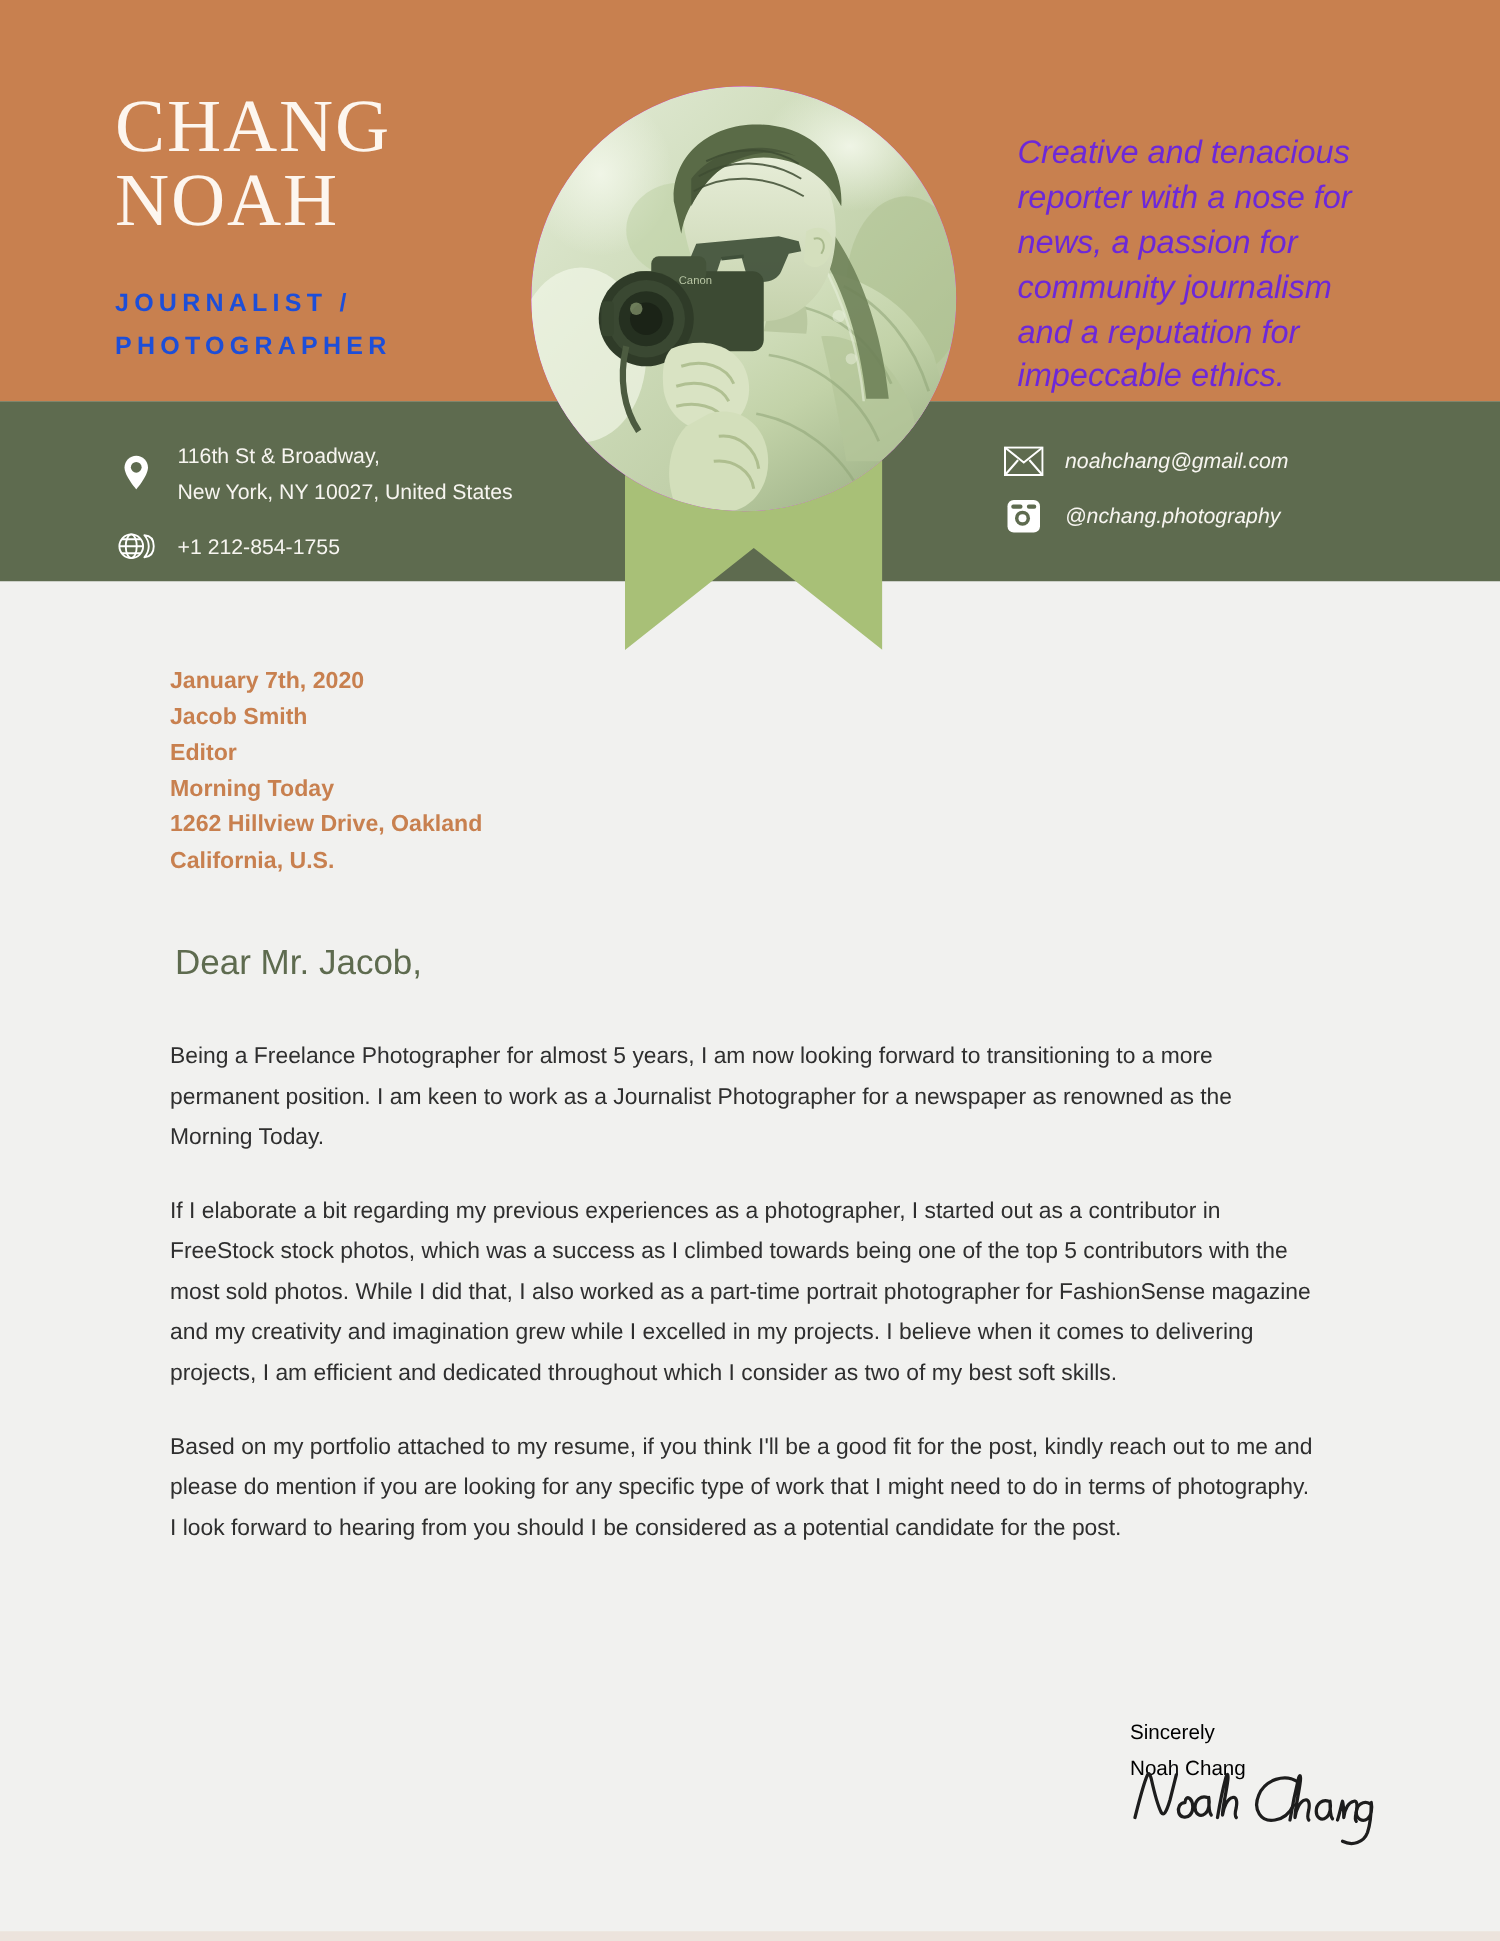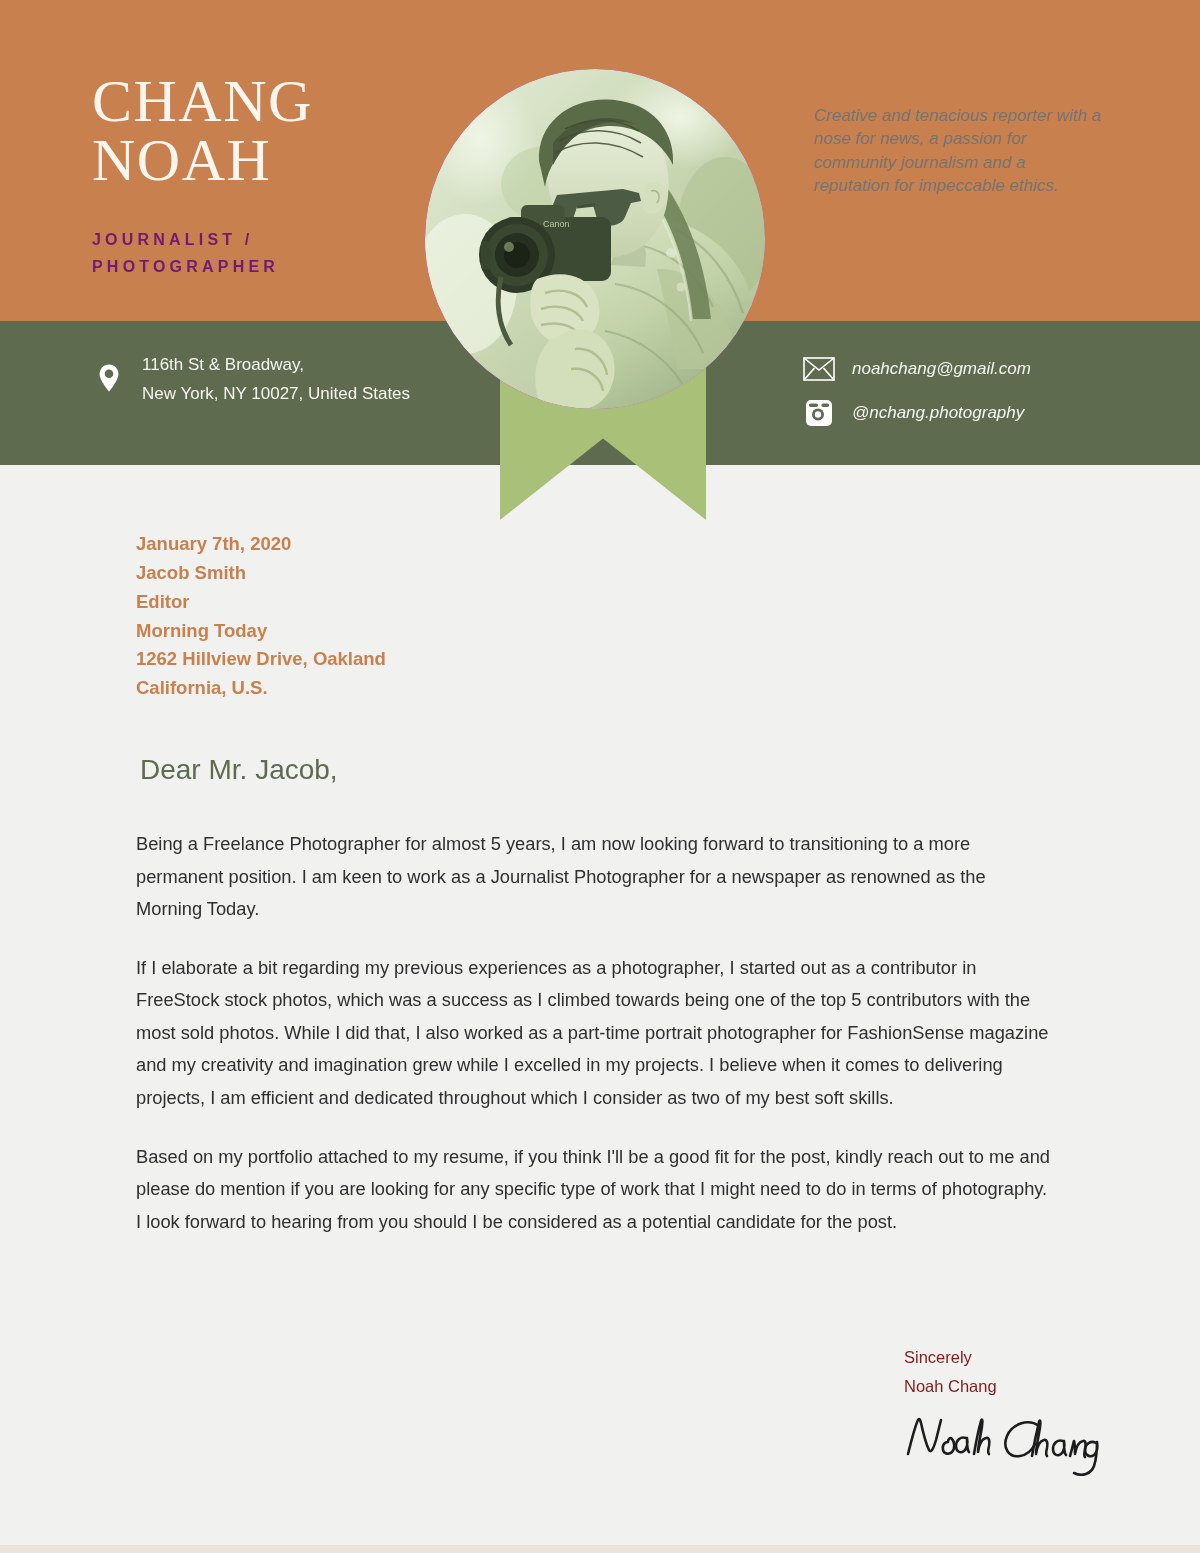--- a/index.html
+++ b/index.html
@@ -49,37 +49,37 @@
     font-family: "Liberation Serif", "DejaVu Serif", serif;
     font-size: 60px;
     line-height: 0.98;
     color: #fdf6ef;
     letter-spacing: 1.5px;
     font-weight: 400;
   }
   .role {
     margin-top: 36px;
     font-family: "Liberation Sans", sans-serif;
-    font-size: 16px;
+    font-size: 20px;
     font-weight: 700;
     letter-spacing: 4.2px;
     line-height: 1.72;
-    color: #701a75;
+    color: #1d4ed8;
   }
 
   
   .tagline {
     position: absolute;
     left: 814px; top: 104px;
     width: 290px;
     font-family: "Liberation Sans", sans-serif;
     font-style: italic;
-    font-size: 17px;
+    font-size: 26px;
     line-height: 1.38;
-    color: #737373;
+    color: #6d28d9;
   }
 
   
   .ribbon {
     position: absolute;
     left: 500px; top: 180px;
     width: 206px; height: 340px;
     background: #a8c077;
     clip-path: polygon(0% 0%, 100% 0%, 100% 100%, 50% 76%, 0% 100%);
     z-index: 2;
@@ -149,24 +149,24 @@
     font-size: 18.3px;
     line-height: 1.78;
     color: #2f2f2f;
     margin-bottom: 26px;
   }
   .body-copy p:last-child { margin-bottom: 0; }
 
   
   .signoff {
     position: absolute;
-    left: 904px; top: 1343px;
+    left: 904px; top: 1372px;
     font-size: 16.5px;
     line-height: 1.78;
-    color: #7f1d1d;
+    color: #000000;
     white-space: pre-line;
   }
   .signature {
     position: absolute;
     left: 900px; top: 1408px;
     width: 200px; height: 70px;
   }
   .signature svg { display: block; overflow: visible; }
 </style>
 </head>
@@ -284,20 +284,33 @@
     <div class="c-row">
       <span class="c-icon">
         <svg width="24" height="30" viewBox="0 0 24 30" xmlns="http://www.w3.org/2000/svg">
           <path d="M12 1.5 C6.8 1.5 2.6 5.7 2.6 10.9 C2.6 17.5 12 28.4 12 28.4 C12 28.4 21.4 17.5 21.4 10.9 C21.4 5.7 17.2 1.5 12 1.5 Z" fill="#ffffff"></path>
           <circle cx="12" cy="10.8" r="4.3" fill="#5e6b4f"></circle>
         </svg>
       </span>
       <span class="c-text">116th St &amp; Broadway,
 New York, NY 10027, United States</span>
     </div>
+    <div class="c-row">
+      <span class="c-icon">
+        <svg width="30" height="28" viewBox="0 0 30 28" xmlns="http://www.w3.org/2000/svg" fill="none" stroke="#ffffff" stroke-width="1.5">
+          <circle cx="11" cy="14" r="9.5"></circle>
+          <ellipse cx="11" cy="14" rx="4.4" ry="9.5"></ellipse>
+          <line x1="1.5" y1="14" x2="20.5" y2="14"></line>
+          <line x1="3.4" y1="8.4" x2="18.6" y2="8.4"></line>
+          <line x1="3.4" y1="19.6" x2="18.6" y2="19.6"></line>
+          <path d="M21.5 5.2 C27 5.6 29 9.4 29 14 C29 18.6 27 22.4 21.5 22.8 C24 20 25 17.2 25 14 C25 10.8 24 8 21.5 5.2 Z" stroke-linejoin="round"></path>
+        </svg>
+      </span>
+      <span class="c-text">+1 212-854-1755</span>
+    </div>
   </div>
 
   <div class="contact-right">
     <div class="c-row">
       <span class="c-icon">
         <svg width="32" height="24" viewBox="0 0 32 24" xmlns="http://www.w3.org/2000/svg" fill="none" stroke="#ffffff" stroke-width="1.6">
           <rect x="1" y="1" width="30" height="22"></rect>
           <path d="M1 1 L16 13 L31 1"></path>
           <path d="M1 23 L11.5 11"></path>
           <path d="M31 23 L20.5 11"></path>

